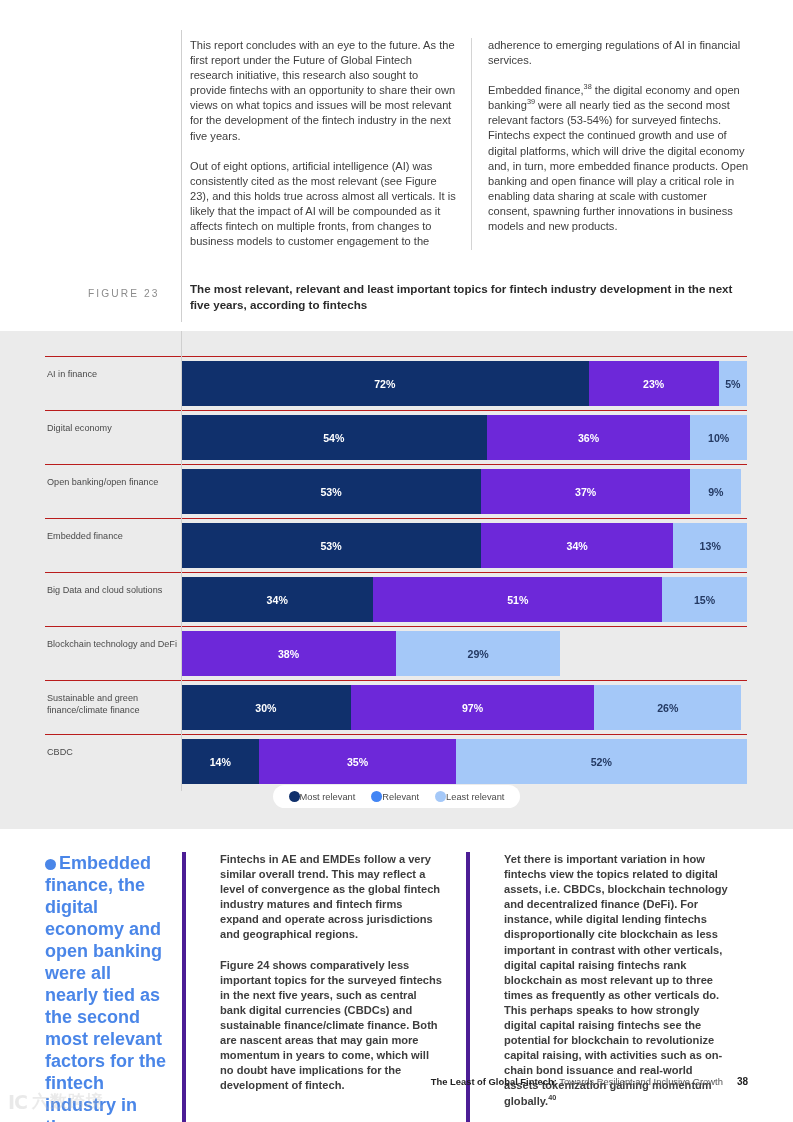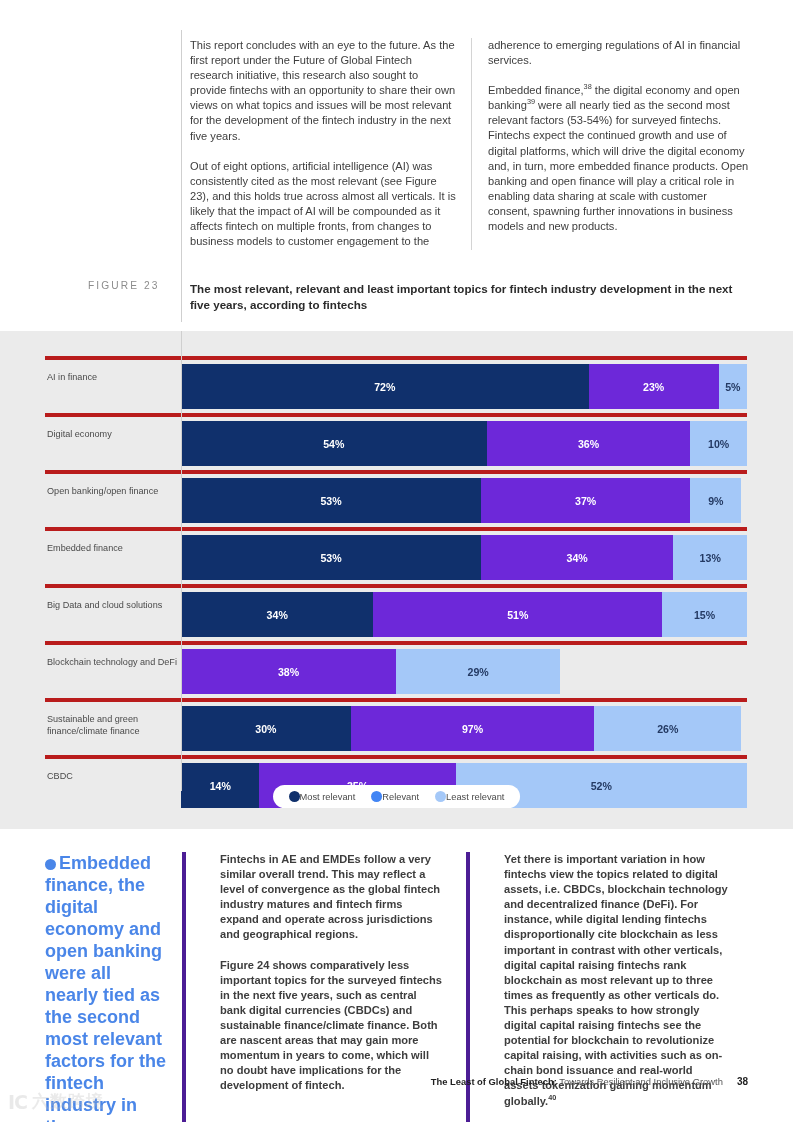--- a/index.html
+++ b/index.html
@@ -38,40 +38,40 @@
   .vrule-top2{
     position:absolute;left:471px;top:38px;width:1px;height:212px;
     background:#d4d4d4;
   }
 
   
   .figure-head{
     position:absolute;left:88px;top:280px;width:660px;height:44px;
   }
   .figure-num{
-    position:absolute;left:0;top:0;
+    position:absolute;left:0;top:8px;
     font-size:10.2px;letter-spacing:2.1px;color:#8c8c8c;
     font-weight:400;
   }
   .figure-title{
     position:absolute;left:102px;top:1px;width:560px;
     font-size:11.6px;line-height:15.5px;font-weight:700;color:#2b2b2b;
   }
 
   
   .chart-band{
     position:absolute;left:0;top:331px;width:793px;height:498px;
     background:#ebebeb;
   }
   .chart-inner{position:absolute;left:0;top:0;right:0;bottom:0;}
 
   .rows{position:absolute;left:45px;top:25px;width:702px;}
   .row{
     position:relative;height:52px;margin-bottom:1px;
-    border-top:4px solid #b91c1c;
+    border-top:1px solid #b91c1c;
   }
   .row .label{
     position:absolute;left:2px;top:12px;width:130px;
     font-size:9.1px;line-height:11.6px;color:#4a4a4a;
   }
   .row .bar{
     position:absolute;left:136px;top:4px;right:0;height:45px;
     display:flex;
   }
   .seg{

